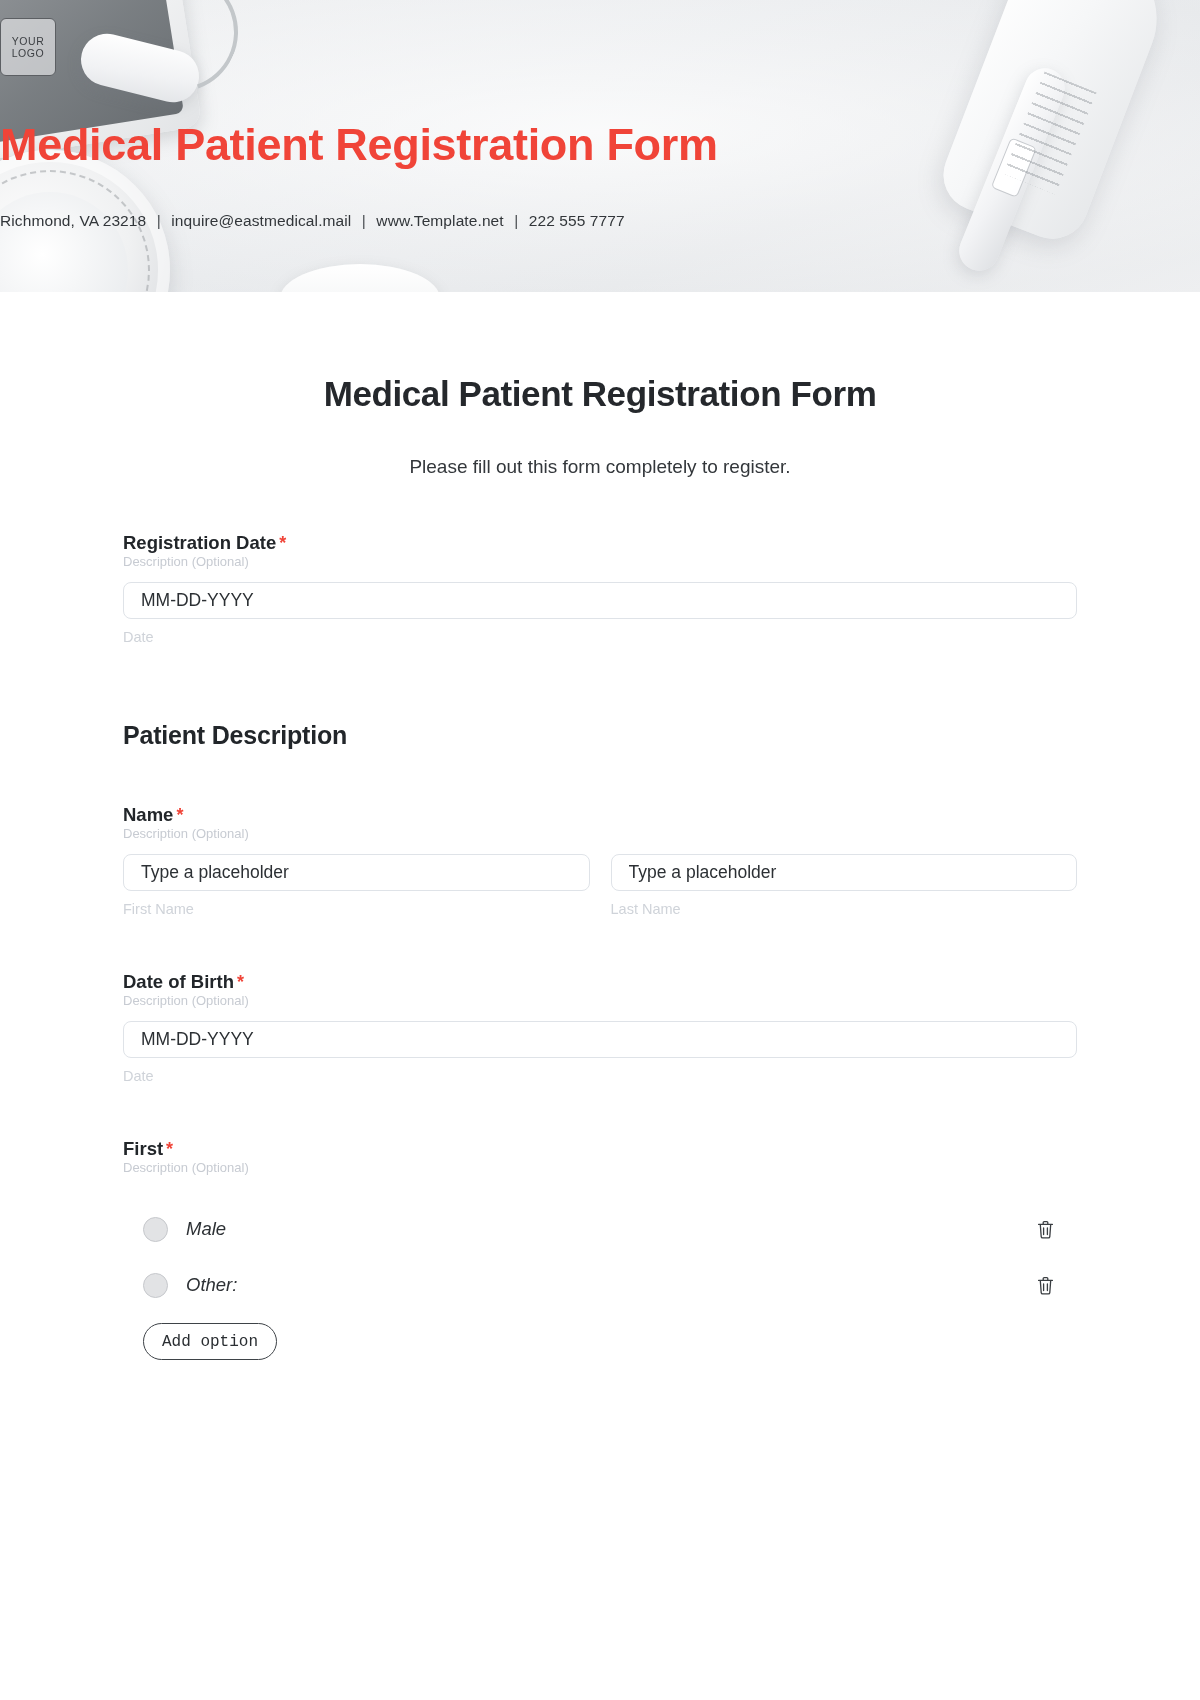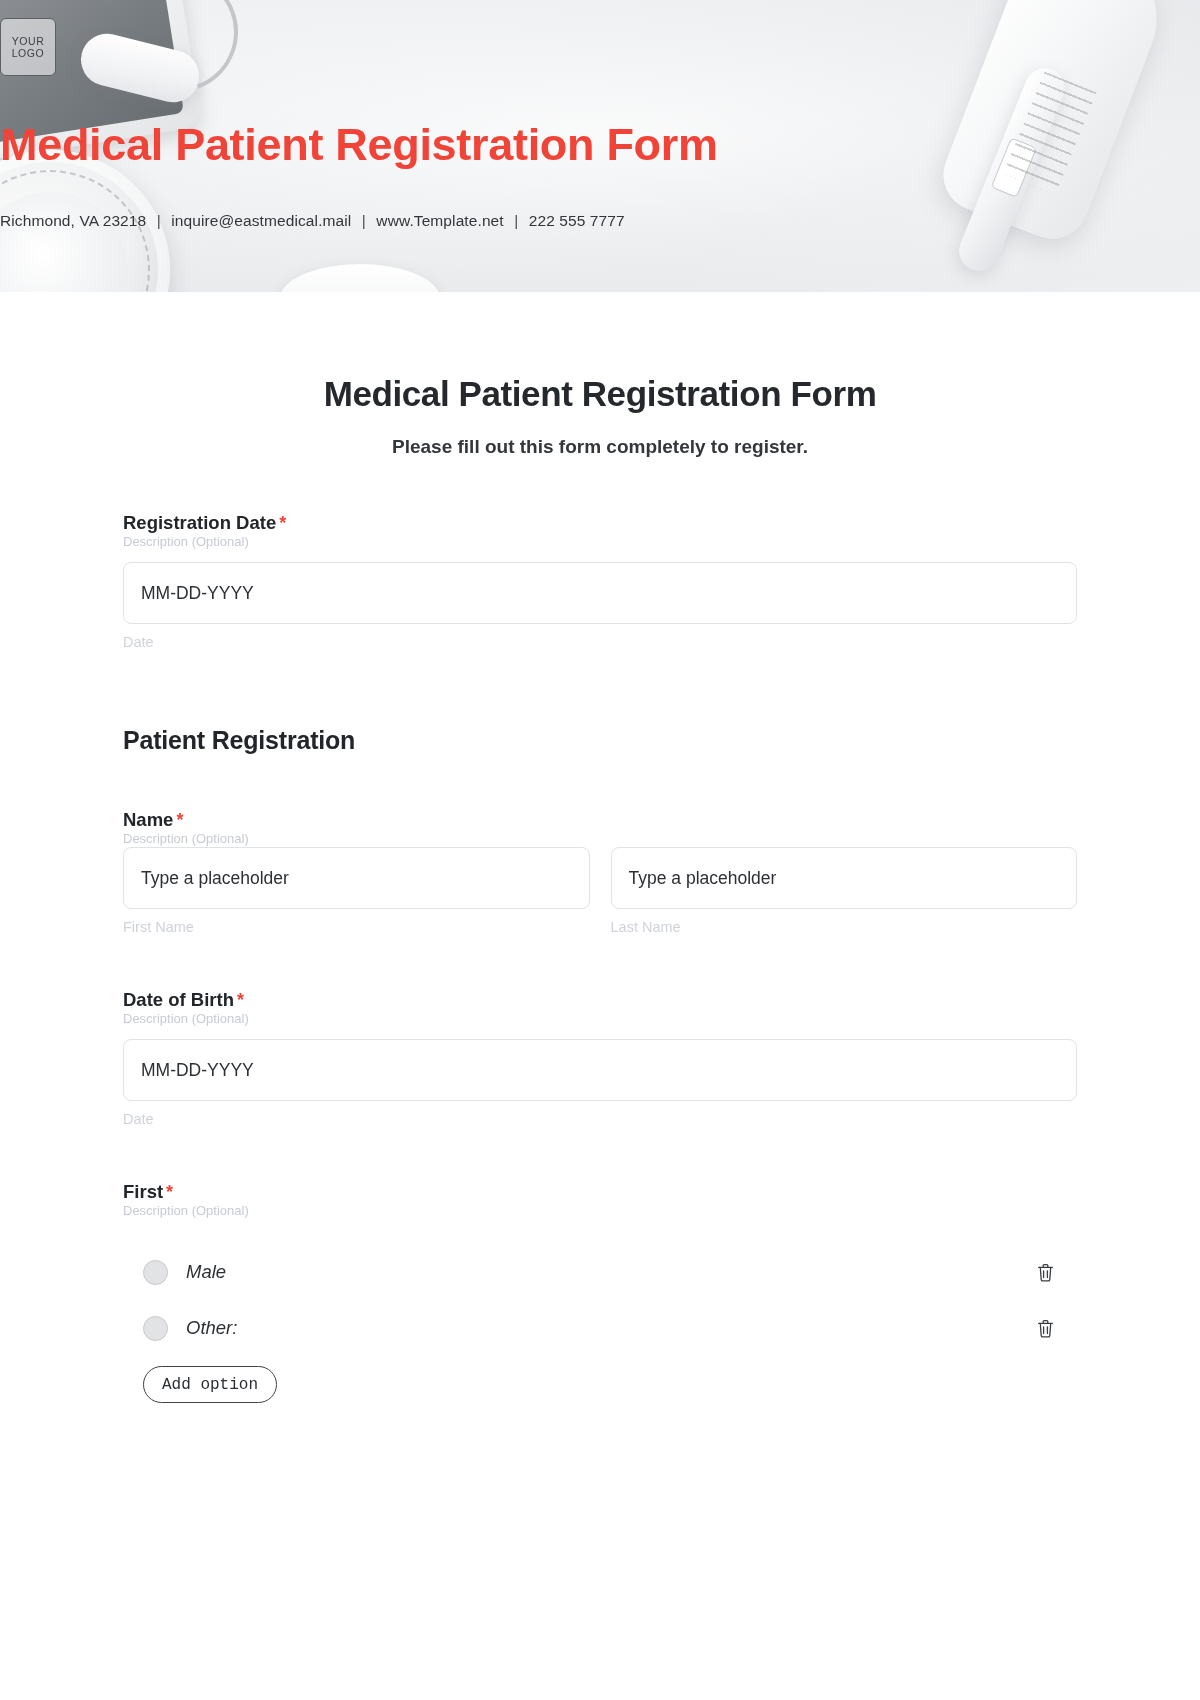--- a/index.html
+++ b/index.html
@@ -191,25 +191,24 @@
 
   .form-title {
     margin-top: 82px;
     text-align: center;
     font-size: 35px;
     font-weight: bold;
     color: #25282c;
     letter-spacing: -0.4px;
   }
   .form-subtitle {
-    margin-top: 22px;
+    margin-top: 42px;
     text-align: center;
     font-size: 19px;
     color: #33373b;
-    font-weight: bold;
   }
 
   .field-block { margin-top: 54px; }
 
   .field-label {
     font-size: 18.5px;
     font-weight: bold;
     color: #22262a;
   }
   .req-star {
@@ -220,21 +219,21 @@
   }
 
   .field-desc {
     font-size: 13px;
     color: #c7cbd2;
   }
 
   .text-input {
     margin-top: 13px;
     width: 100%;
-    height: 62px;
+    height: 37px;
     border: 1px solid #dfe3e8;
     border-radius: 8px;
     background: #ffffff;
     padding: 0 17px;
     font-family: "Liberation Sans", sans-serif;
     font-size: 17.5px;
     color: #2c3034;
     outline: none;
   }
   .text-input::placeholder { color: #2c3034; opacity: 1; }
@@ -247,21 +246,21 @@
 
   .section-heading {
     margin-top: 76px;
     font-size: 25px;
     font-weight: bold;
     color: #22262a;
     letter-spacing: -0.2px;
   }
 
   .name-row {
-    margin-top: 1px;
+    margin-top: 13px;
     display: flex;
     gap: 21px;
   }
   .name-col { flex: 1; min-width: 0; }
   .name-col .text-input { margin-top: 0; }
 
   
   .options { margin-top: 26px; }
   .option-row {
     display: flex;
@@ -353,21 +352,21 @@
 
   <div class="field-block">
     <div class="field-label">
       <span>Registration Date</span><span class="req-star">*</span>
     </div>
     <div class="field-desc">Description (Optional)</div>
     <input class="text-input" type="text" value="MM-DD-YYYY" style="">
     <div class="field-hint">Date</div>
   </div>
 
-  <div class="section-heading">Patient Registration</div>
+  <div class="section-heading">Patient Description</div>
 
   <div class="field-block">
     <div class="field-label">
       <span>Name</span><span class="req-star">*</span>
     </div>
     <div class="field-desc">Description (Optional)</div>
     <div class="name-row">
       <div class="name-col">
         <input class="text-input" type="text" value="Type a placeholder" style="">
         <div class="field-hint">First Name</div>

